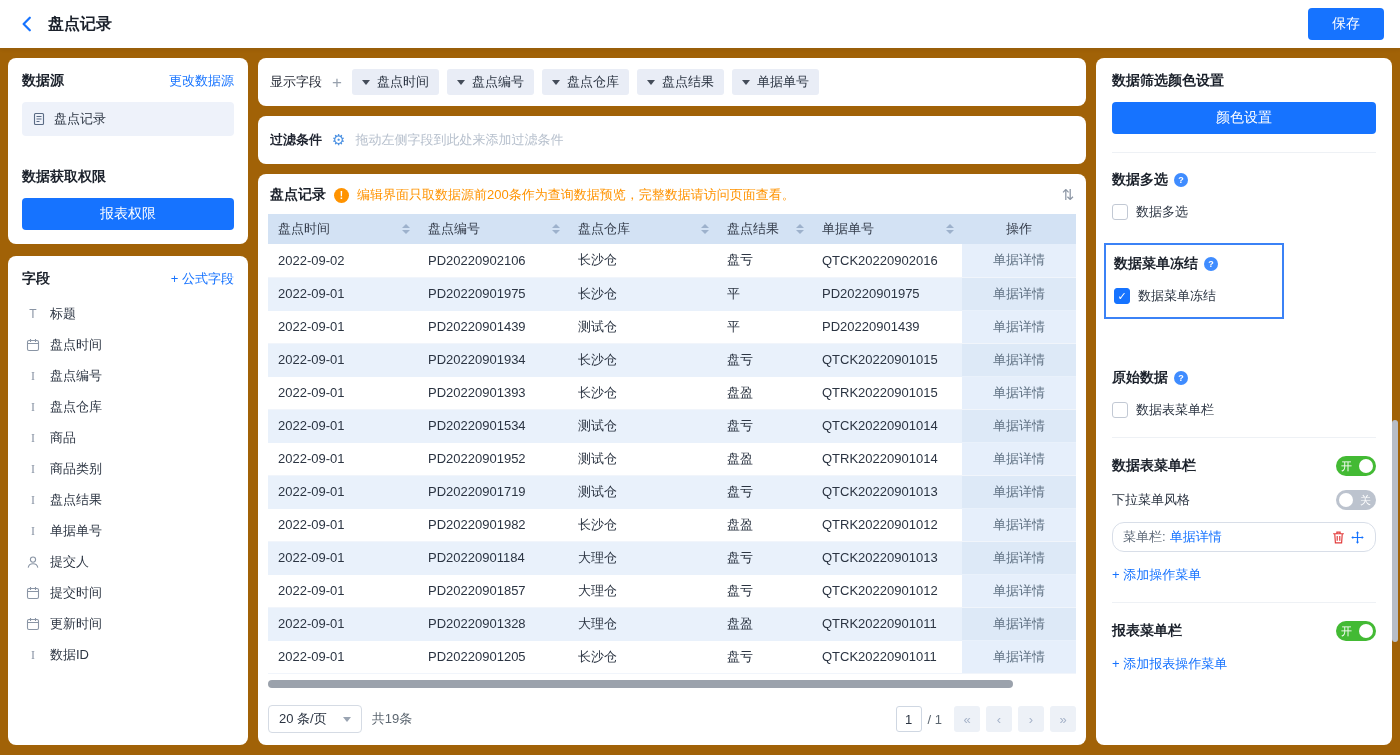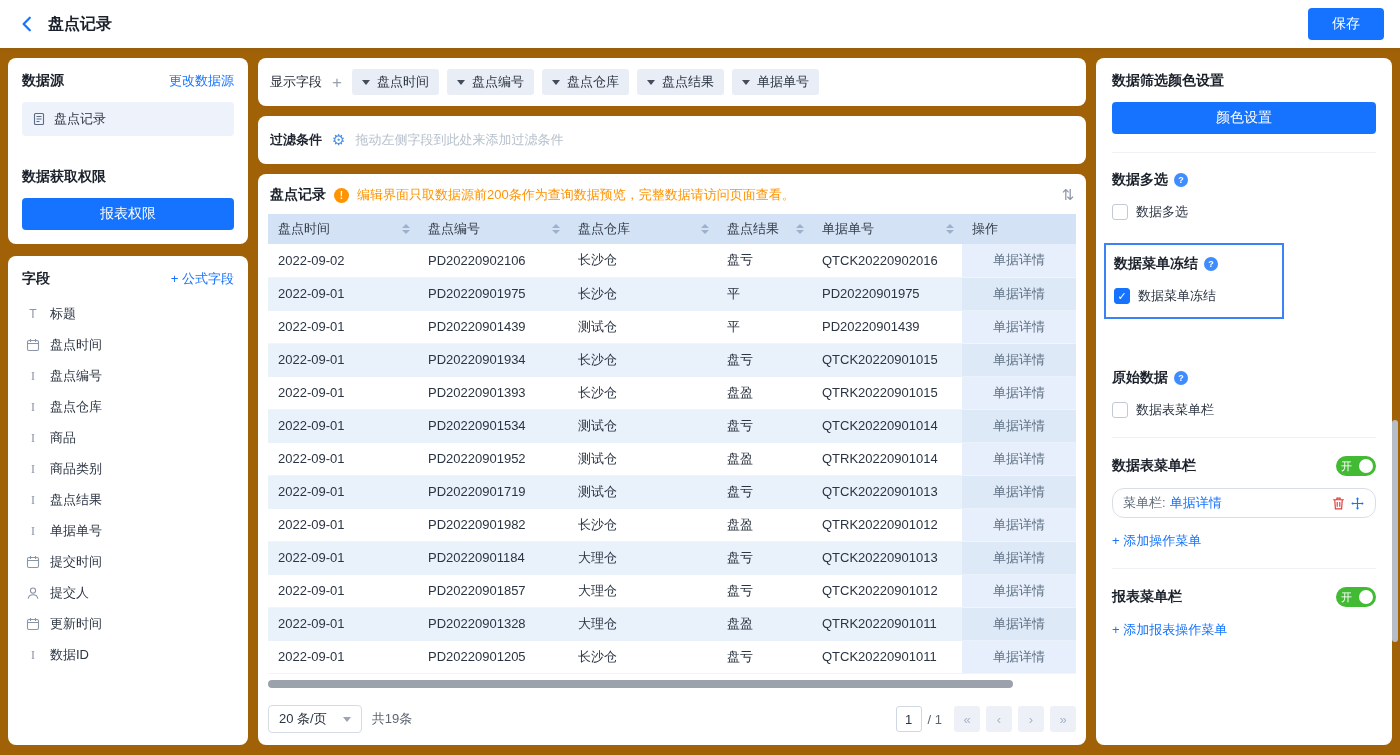--- a/index.html
+++ b/index.html
@@ -59,21 +59,21 @@
   .table-head-bar { display:flex; align-items:center; gap:8px; padding:12px 2px 10px; }
   .warn-ico { width:15px; height:15px; border-radius:50%; background:#ff9300; color:#fff; font-size:10px;
               font-weight:700; display:inline-flex; align-items:center; justify-content:center; flex:0 0 15px; }
   .notice { color:#ff9300; font-size:13px; white-space:nowrap; overflow:hidden; }
   .sort-order { margin-left:auto; color:#8d97a5; font-size:15px; cursor:pointer; }
 
   table.grid { border-collapse:collapse; table-layout:fixed; width:808px; font-size:13px; flex:0 0 auto; }
   .c0{width:150px}.c1{width:150px}.c2{width:149px}.c3{width:95px}.c4{width:150px}.c5{width:114px}
   .grid th { background:#d3e2f4; height:30px; font-weight:400; text-align:left; padding:0 22px 0 10px;
              position:relative; color:#333b49; white-space:nowrap; cursor:pointer; }
-  .grid th.op { text-align:left; padding:0 10px; }
+  .grid th.op { text-align:center; padding:0 10px; }
   .grid td { height:33px; padding:0 10px; color:#2b3442; border-bottom:1px solid #f1f5fb;
              white-space:nowrap; overflow:hidden; background:#fff; }
   .grid tr.alt td { background:#e9f1fb; border-bottom-color:#e9f1fb; }
   .grid td.op { background:#e6effb; text-align:center; }
   .grid tr.alt td.op { background:#dde9f7; }
   .grid td.op a { color:#5f7183; cursor:pointer; text-decoration:none; }
   .sorters { position:absolute; right:8px; top:50%; transform:translateY(-50%);
              display:flex; flex-direction:column; gap:2px; cursor:pointer; }
   .sorters i { display:block; width:0; height:0; border-left:4px solid transparent; border-right:4px solid transparent; }
   .sorters .up { border-bottom:4px solid #9db1cc; }
@@ -194,31 +194,31 @@
             <div class="field-item">
               <span class="f-ico txt serif">I</span>
               <span>盘点结果</span>
             </div>
             <div class="field-item">
               <span class="f-ico txt serif">I</span>
               <span>单据单号</span>
             </div>
             <div class="field-item">
               <svg class="f-ico" viewBox="0 0 14 14">
+                <circle cx="7" cy="4.6" r="2.6" fill="none" stroke="currentColor" stroke-width="1.1"></circle>
+                <path d="M2.2 12.6c.4-2.5 2.3-3.8 4.8-3.8s4.4 1.3 4.8 3.8" fill="none" stroke="currentColor" stroke-width="1.1"></path>
+              </svg>
+              <span>提交人</span>
+            </div>
+            <div class="field-item">
+              <svg class="f-ico" viewBox="0 0 14 14">
                 <rect x="1.5" y="2.5" width="11" height="10" rx="1.5" fill="none" stroke="currentColor" stroke-width="1.1"></rect>
                 <path d="M1.5 5.5h11M4.5 1v3M9.5 1v3" stroke="currentColor" stroke-width="1.1" fill="none"></path>
               </svg>
               <span>提交时间</span>
-            </div>
-            <div class="field-item">
-              <svg class="f-ico" viewBox="0 0 14 14">
-                <circle cx="7" cy="4.6" r="2.6" fill="none" stroke="currentColor" stroke-width="1.1"></circle>
-                <path d="M2.2 12.6c.4-2.5 2.3-3.8 4.8-3.8s4.4 1.3 4.8 3.8" fill="none" stroke="currentColor" stroke-width="1.1"></path>
-              </svg>
-              <span>提交人</span>
             </div>
             <div class="field-item">
               <svg class="f-ico" viewBox="0 0 14 14">
                 <rect x="1.5" y="2.5" width="11" height="10" rx="1.5" fill="none" stroke="currentColor" stroke-width="1.1"></rect>
                 <path d="M1.5 5.5h11M4.5 1v3M9.5 1v3" stroke="currentColor" stroke-width="1.1" fill="none"></path>
               </svg>
               <span>更新时间</span>
             </div>
             <div class="field-item">
               <span class="f-ico txt serif">I</span>
@@ -470,20 +470,27 @@
         </label>
         <div class="divider"></div>
 
         <div class="row-between">
           <span class="h14">数据表菜单栏</span>
           <span class="toggle on">
             <span class="t-label">开</span>
             <span class="knob"></span>
           </span>
         </div>
+        <div class="row-between mt14">
+          <span>下拉菜单风格</span>
+          <span class="toggle off">
+            <span class="t-label">关</span>
+            <span class="knob"></span>
+          </span>
+        </div>
         <div class="menu-item-row">
           <span class="mi-prefix">菜单栏:</span>
           <span class="mi-value">单据详情</span>
           <svg class="row-icon trash" viewBox="0 0 14 14">
             <path d="M2 3.5h10M5.5 3.5V2h3v1.5M3.5 3.5l.6 8.5h5.8l.6-8.5M5.8 5.5v4.5M8.2 5.5v4.5" fill="none" stroke="#e23c3c" stroke-width="1.1"></path>
           </svg>
           <svg class="row-icon" viewBox="0 0 14 14">
             <path d="M7 1.2L5.5 3h3L7 1.2zM7 12.8L5.5 11h3L7 12.8zM1.2 7L3 5.5v3L1.2 7zM12.8 7L11 5.5v3L12.8 7z" fill="#1673ff"></path>
             <path d="M7 2.5v9M2.5 7h9" stroke="#1673ff" stroke-width="1.1"></path>
           </svg>

